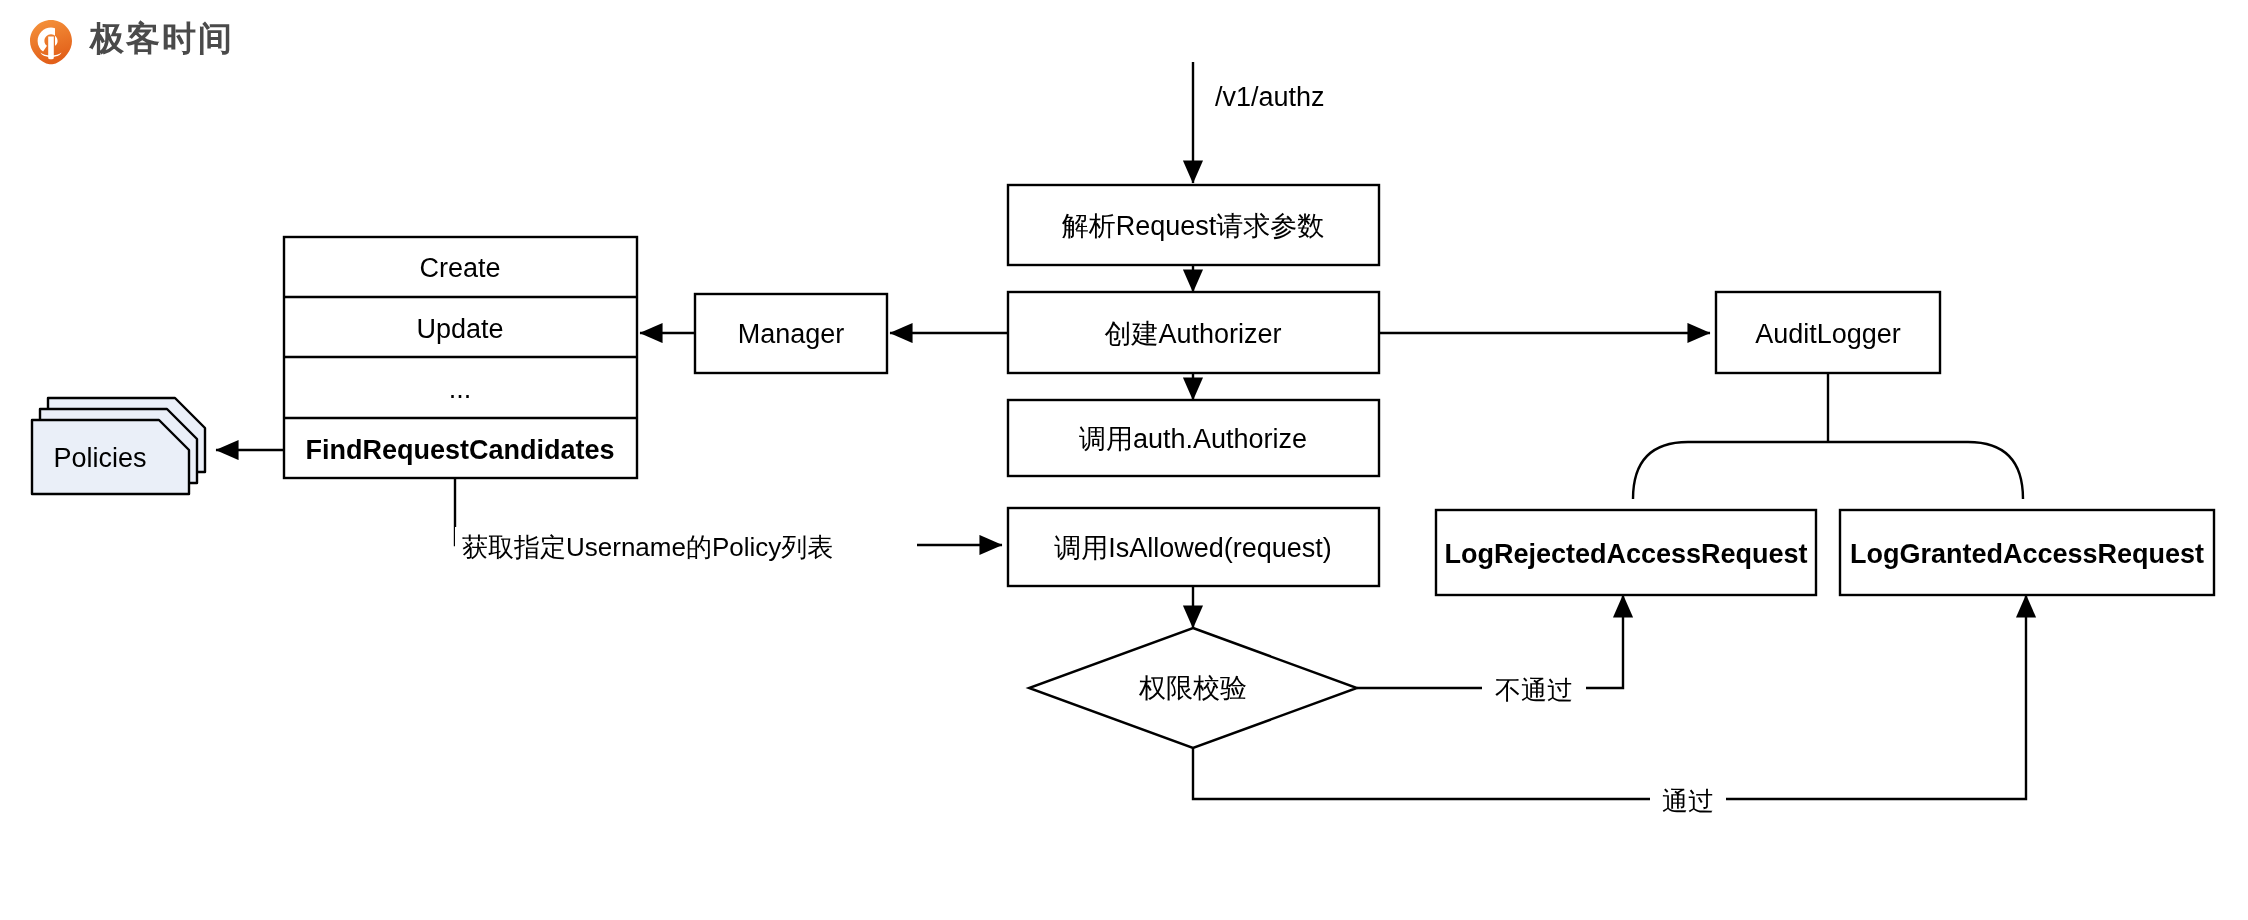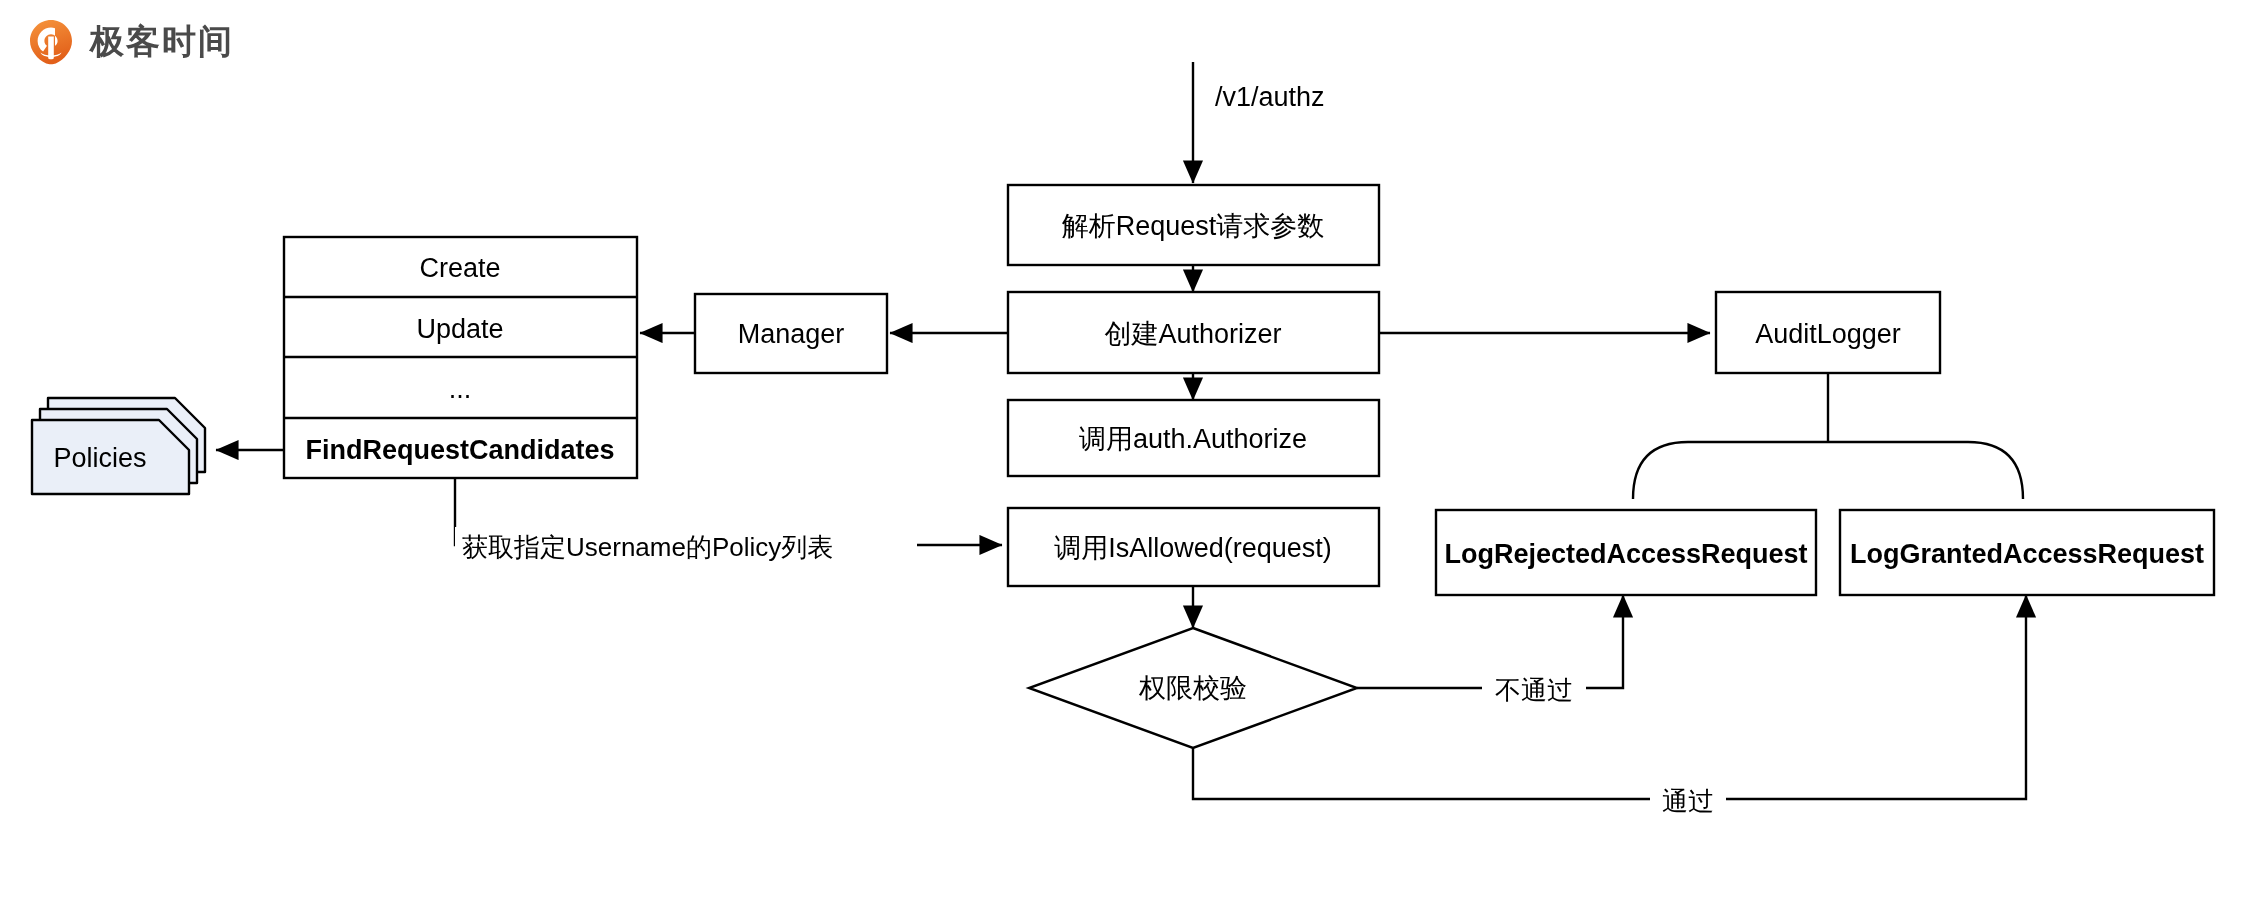--- a/index.html
+++ b/index.html
@@ -34,20 +34,21 @@
     height: 50px;
     flex: 0 0 50px;
   }
   .brand-text {
     font-size: 34px;
     font-weight: 700;
     color: #4a4a4a;
     letter-spacing: 2px;
     line-height: 1;
     white-space: nowrap;
+    font-family: Liberation Mono, monospace;
   }
   
   #diagram {
     position: absolute;
     left: 0;
     top: 0;
     width: 2248px;
     height: 920px;
   }
   .node-rect {

